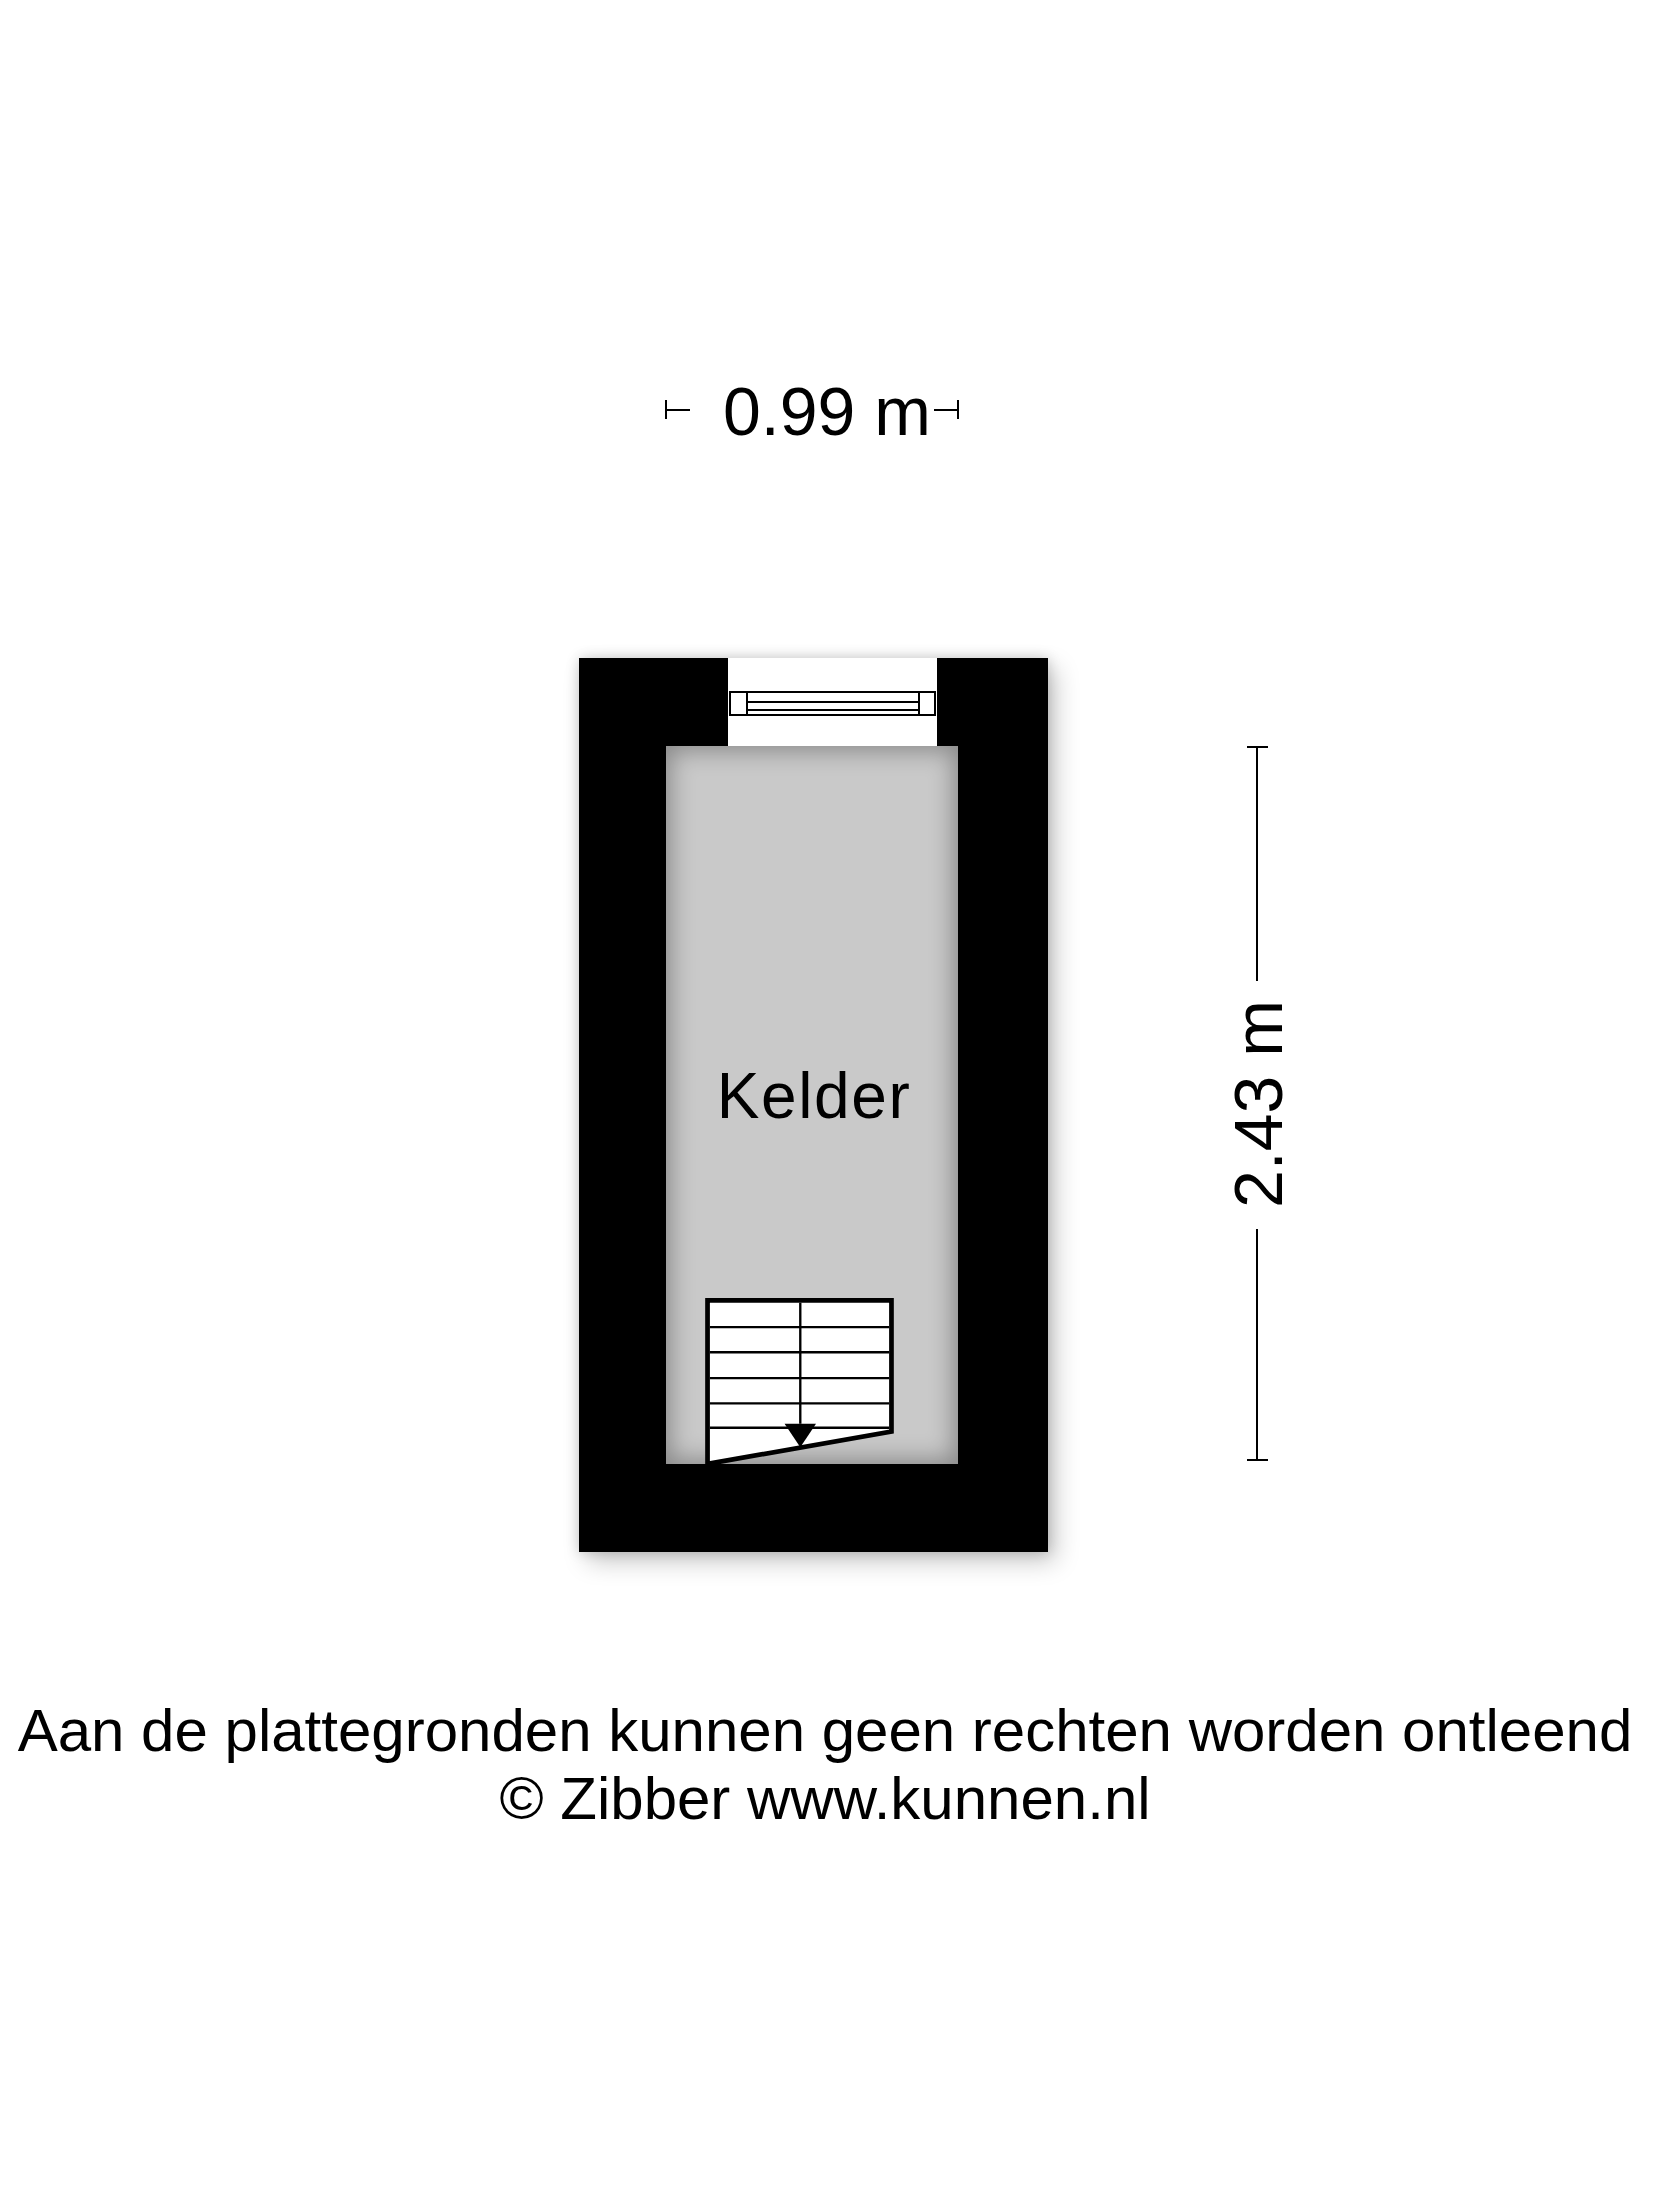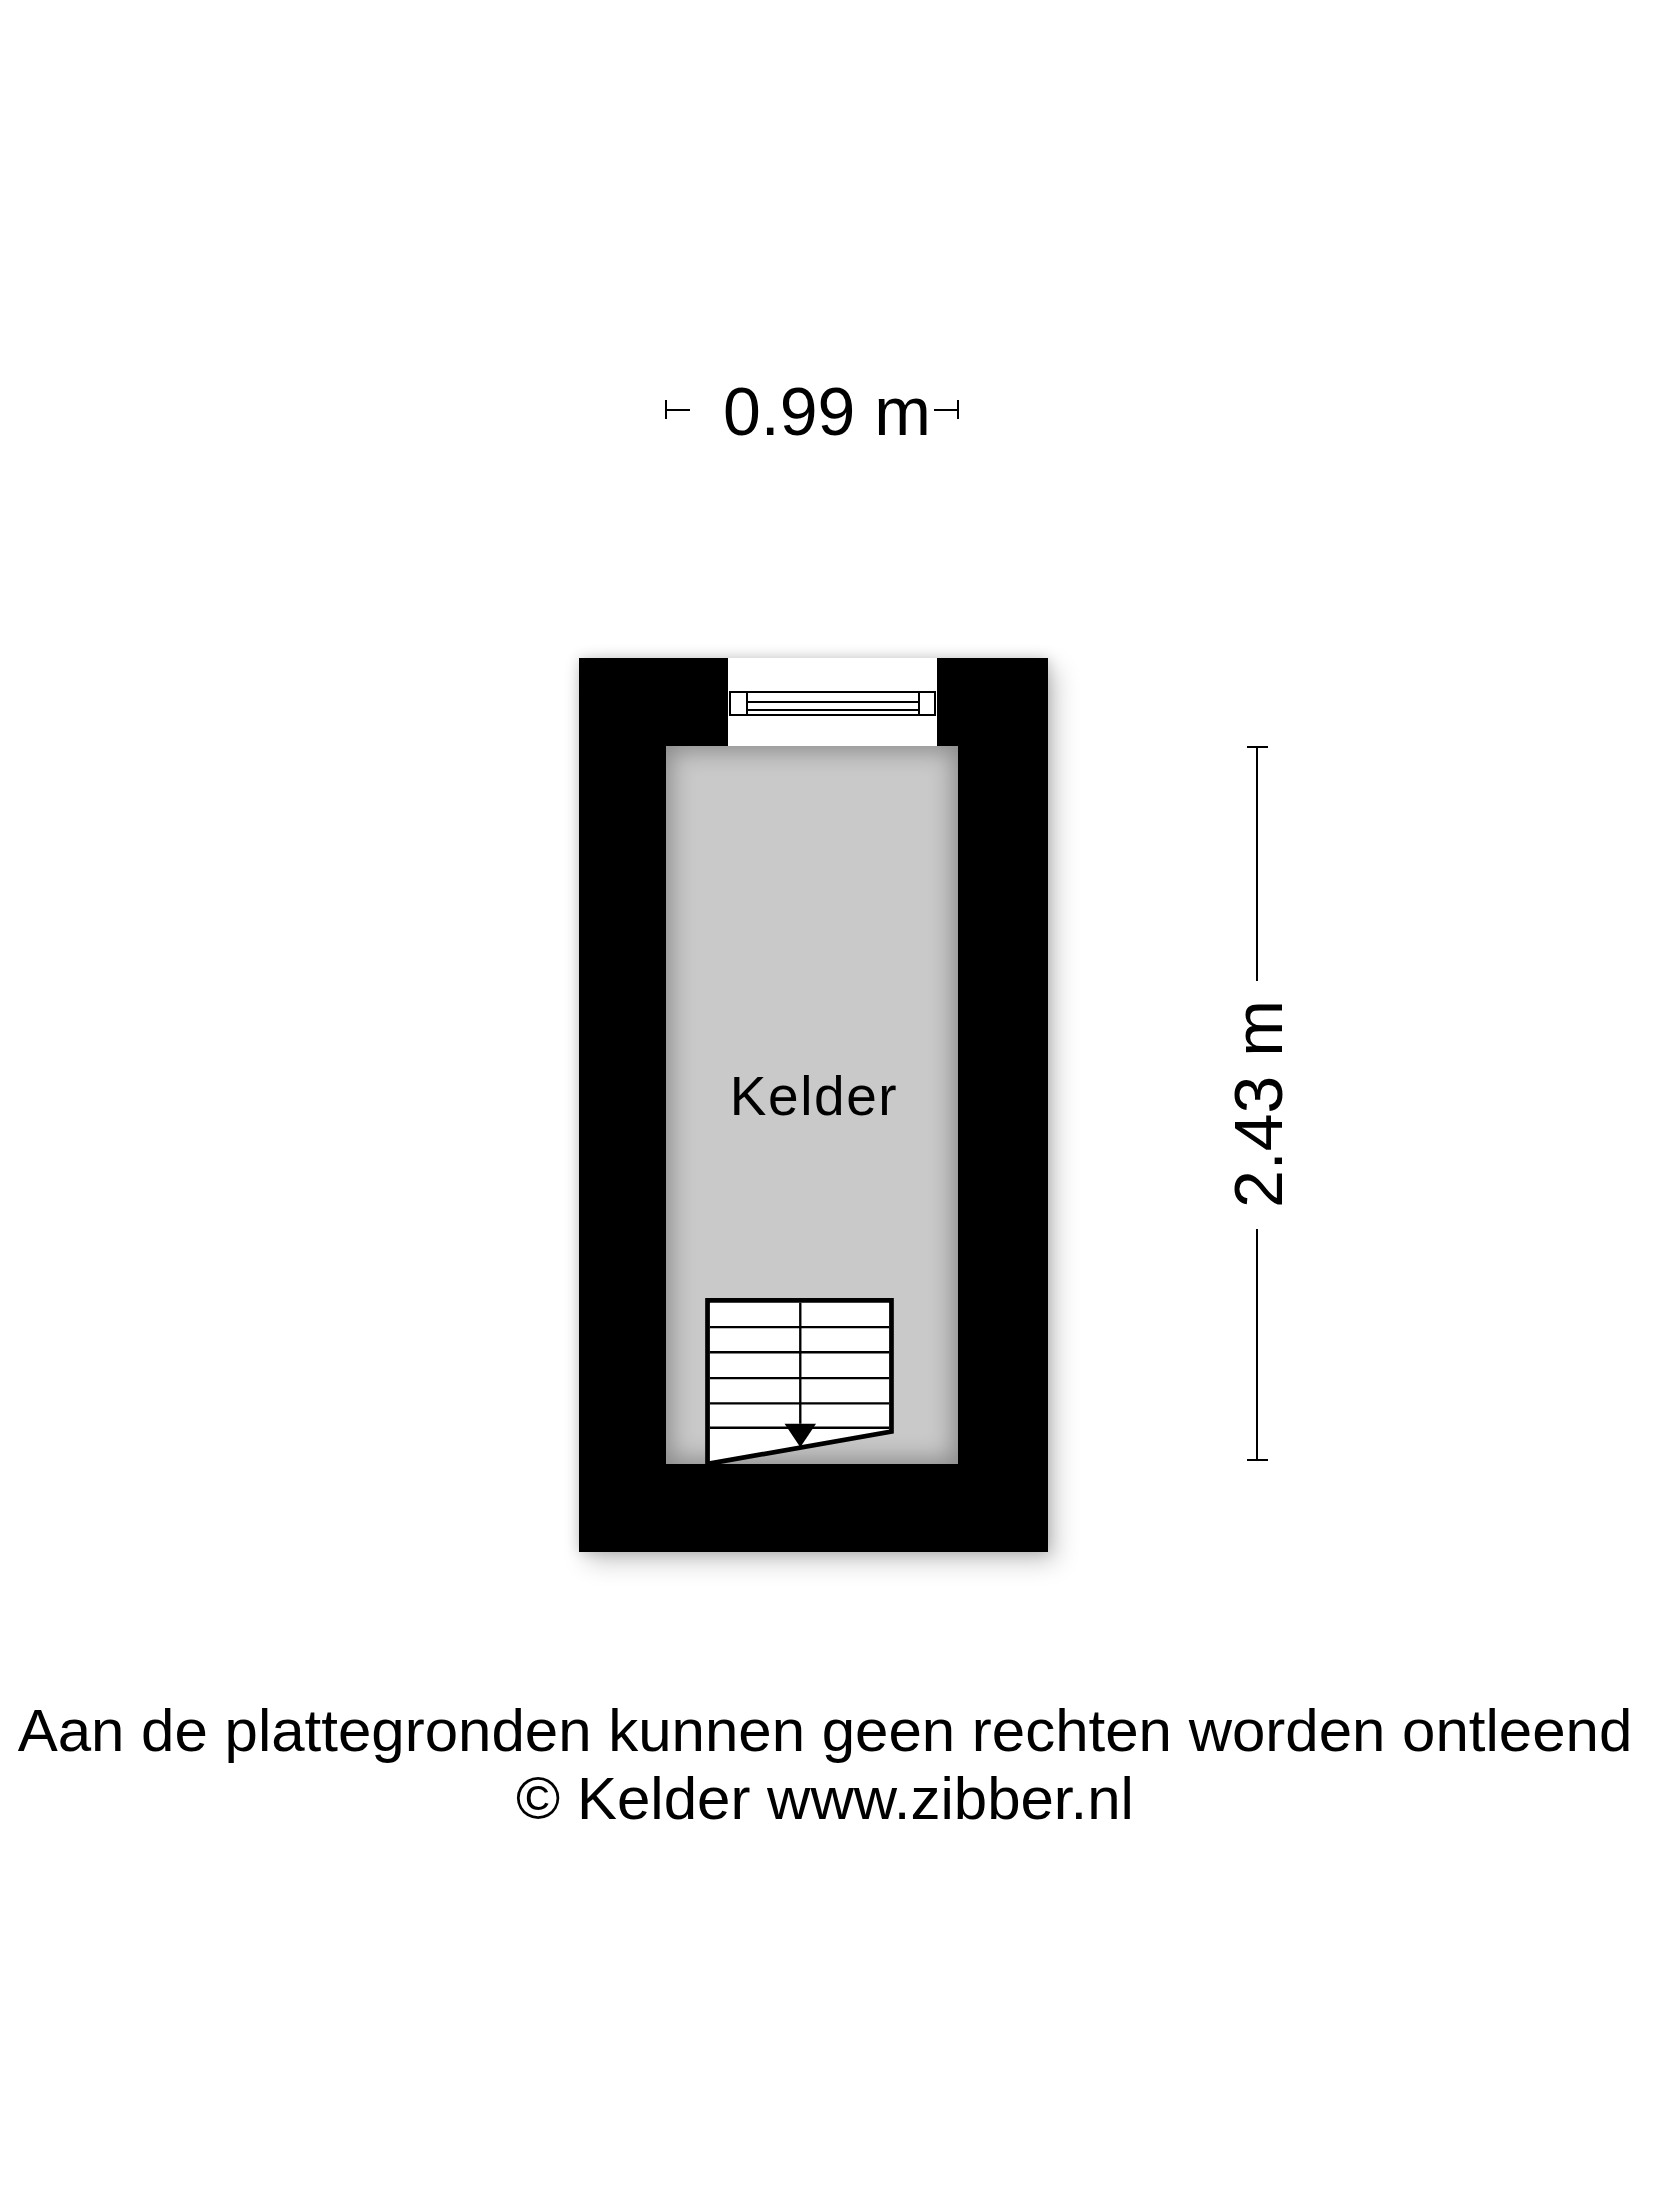--- a/index.html
+++ b/index.html
@@ -36,21 +36,21 @@
   .win-line.l2 { top: 15.8px; }
 
   .floor {
     position: absolute; left: 666px; top: 746px; width: 292px; height: 718px;
     background: var(--floor, #c9c9c9);
     box-shadow: inset 0 0 23.6px 4.7px rgba(0,0,0,0.32);
   }
   .room-label {
     position: absolute; left: 814px; top: 1096px;
     transform: translate(-50%, -50%);
-    font-size: 55px; letter-spacing: 1.6px; white-space: nowrap;
+    font-size: 64px; letter-spacing: 1.6px; white-space: nowrap;
     color: var(--text, #000);
   }
 
   
   .stairs {
     position: absolute; left: 705px; top: 1298px; width: 189px; height: 169px;
   }
 
   
   .tick-v {
@@ -134,17 +134,17 @@
   <div class="tick-v right"></div>
 
   <div class="cap-h top"></div>
   <div class="seg-v upper"></div>
   <div class="dim-height-label">2.43 m</div>
   <div class="seg-v lower"></div>
   <div class="cap-h bottom"></div>
 
   <div class="footer">
     <div>Aan de plattegronden kunnen geen rechten worden ontleend</div>
-    <div>© Kelder www.zibber.nl</div>
+    <div>© Zibber www.kunnen.nl</div>
   </div>
 
 </div>
 
 
 </body></html>

